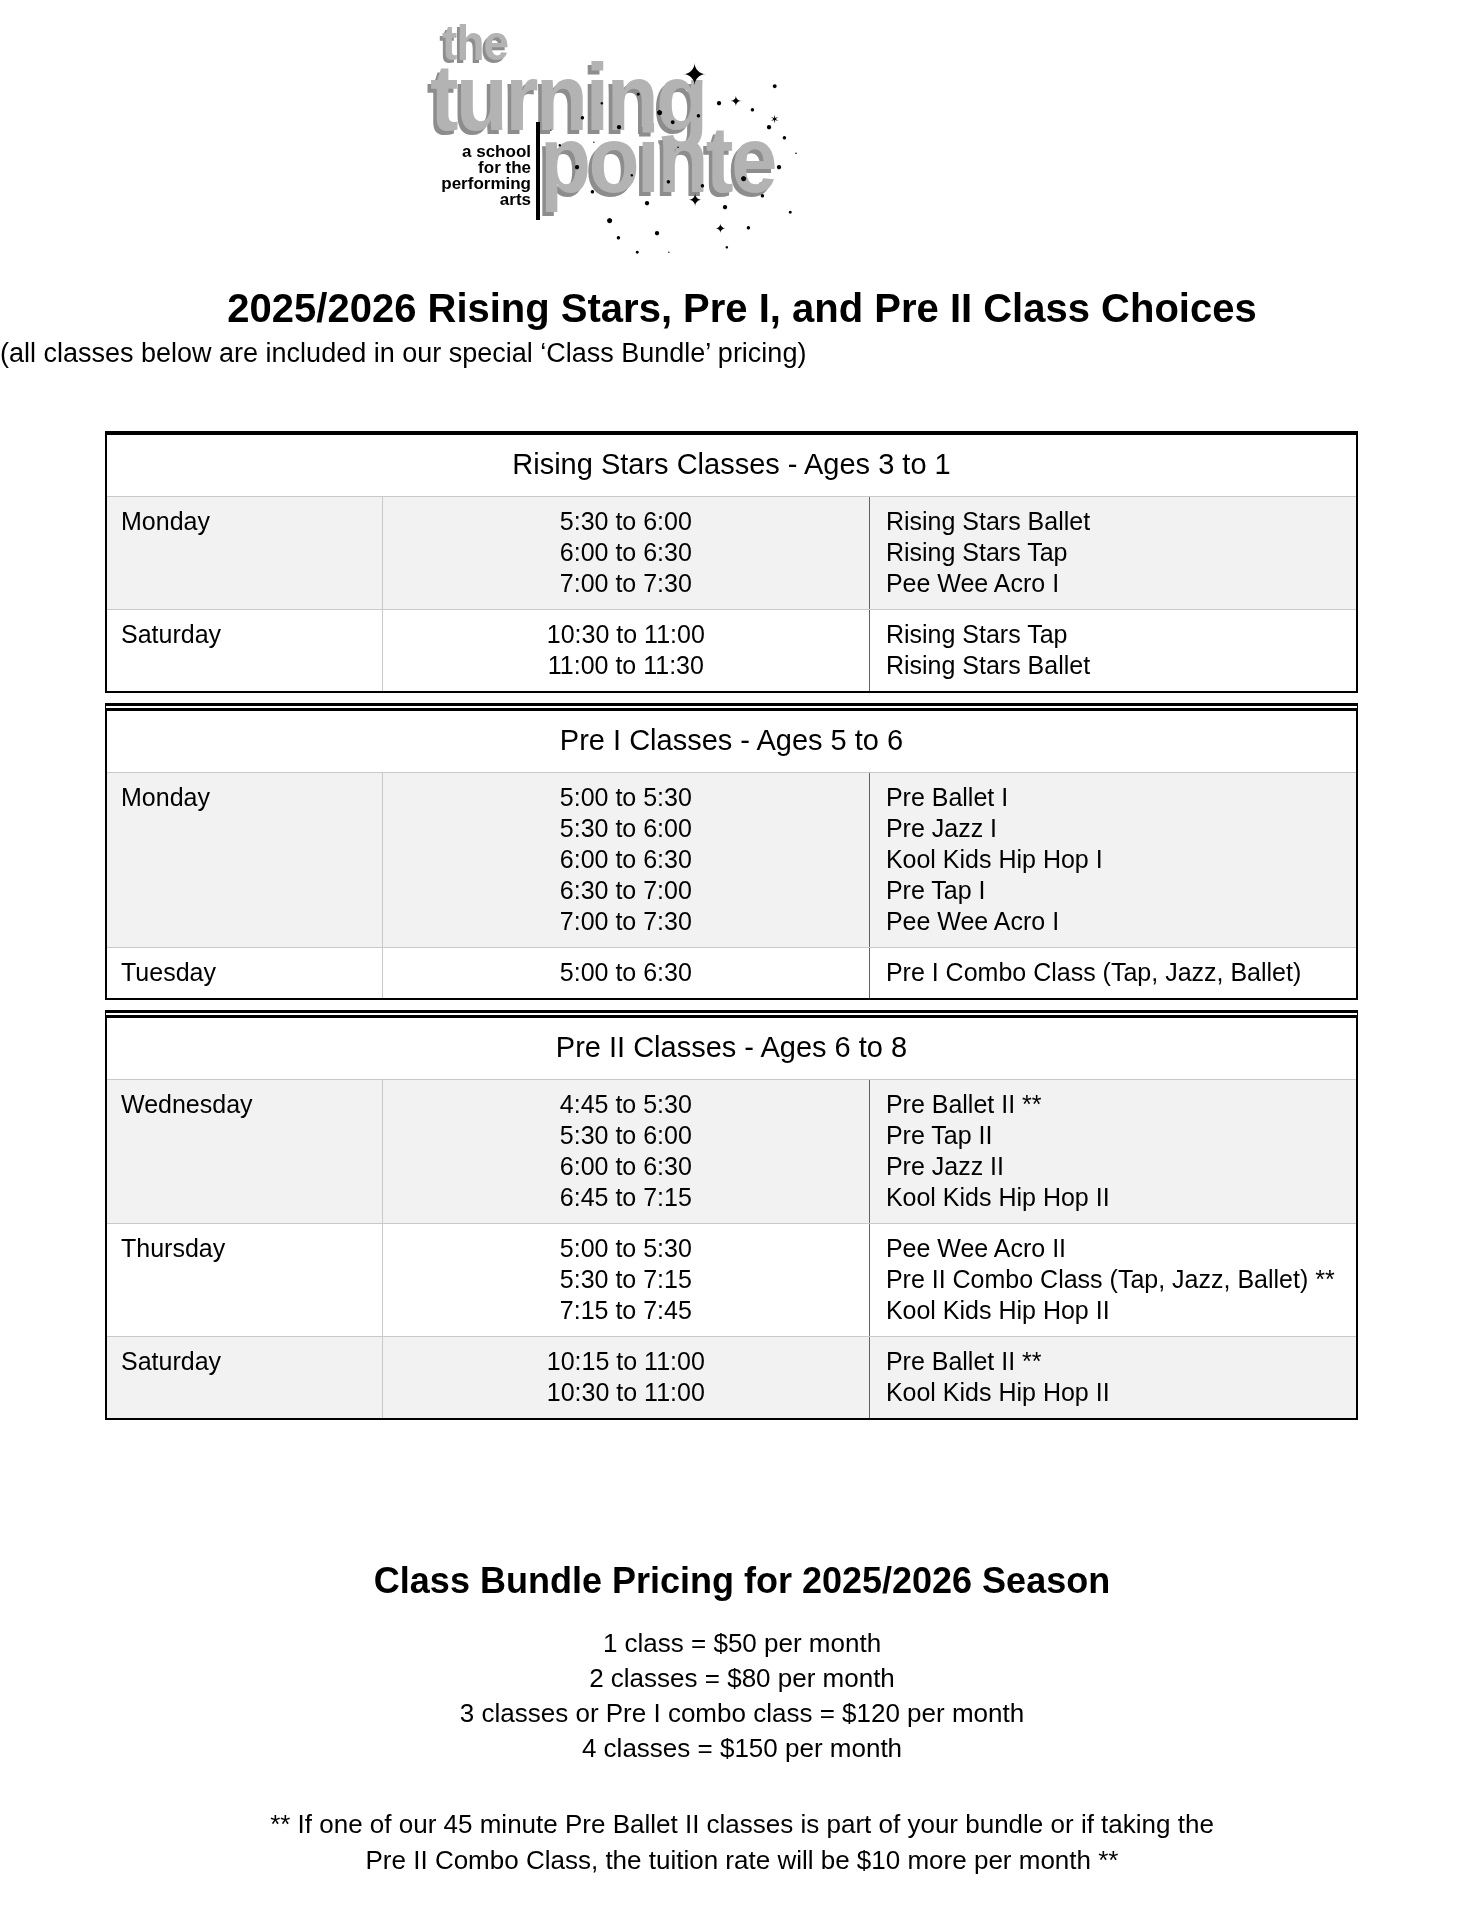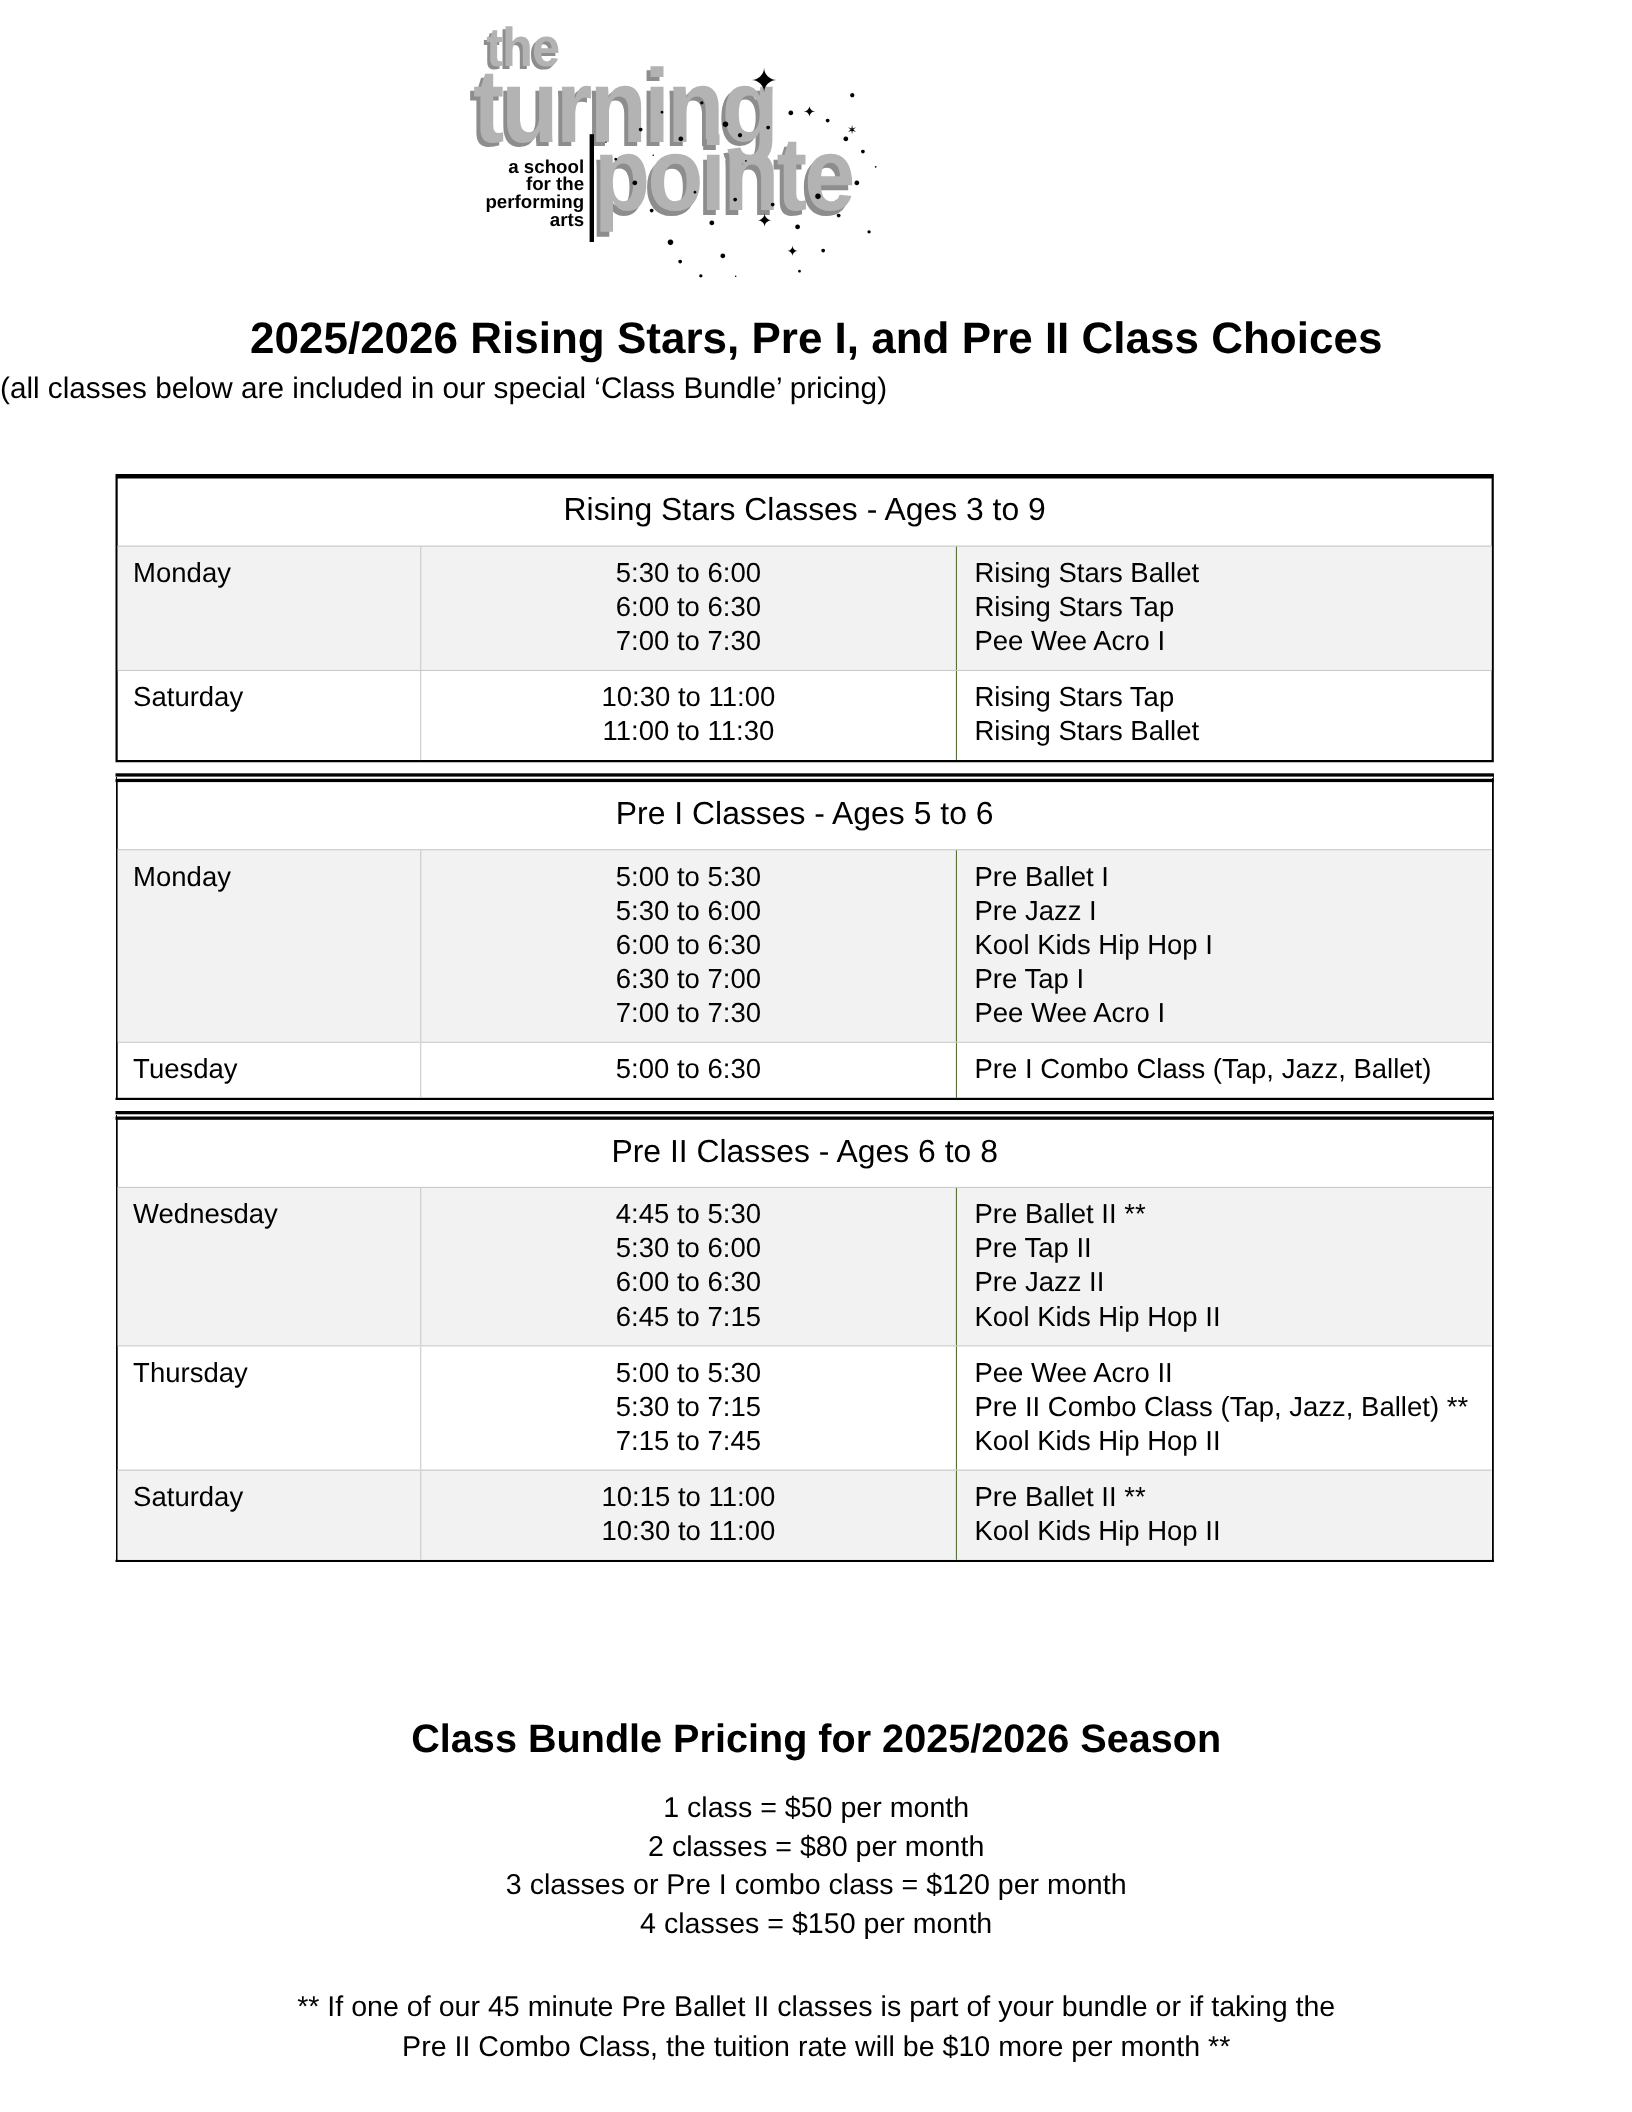--- a/index.html
+++ b/index.html
@@ -109,21 +109,21 @@
       <span class="sparkle" style="left: 358px; top: 186px; font-size: 7px;">●</span>
       <span class="sparkle" style="left: 365px; top: 128px; font-size: 6px;">•</span>
     </div>
 </div>
 
 <h1 class="doc-title">2025/2026 Rising Stars, Pre I, and Pre II Class Choices</h1>
 <div class="doc-subtitle">(all classes below are included in our special ‘Class Bundle’ pricing)</div>
 
 <div class="tables">
     <section class="tbl">
-      <div class="tbl-title">Rising Stars Classes - Ages 3 to 9</div>
+      <div class="tbl-title">Rising Stars Classes - Ages 3 to 1</div>
       <div class="row stripe">
         <div class="cell cell-day">
           <div class="cell-line">Monday</div>
         </div>
         <div class="cell cell-time">
           <div class="cell-line">5:30 to 6:00</div>
           <div class="cell-line">6:00 to 6:30</div>
           <div class="cell-line">7:00 to 7:30</div>
         </div>
         <div class="cell cell-class">

